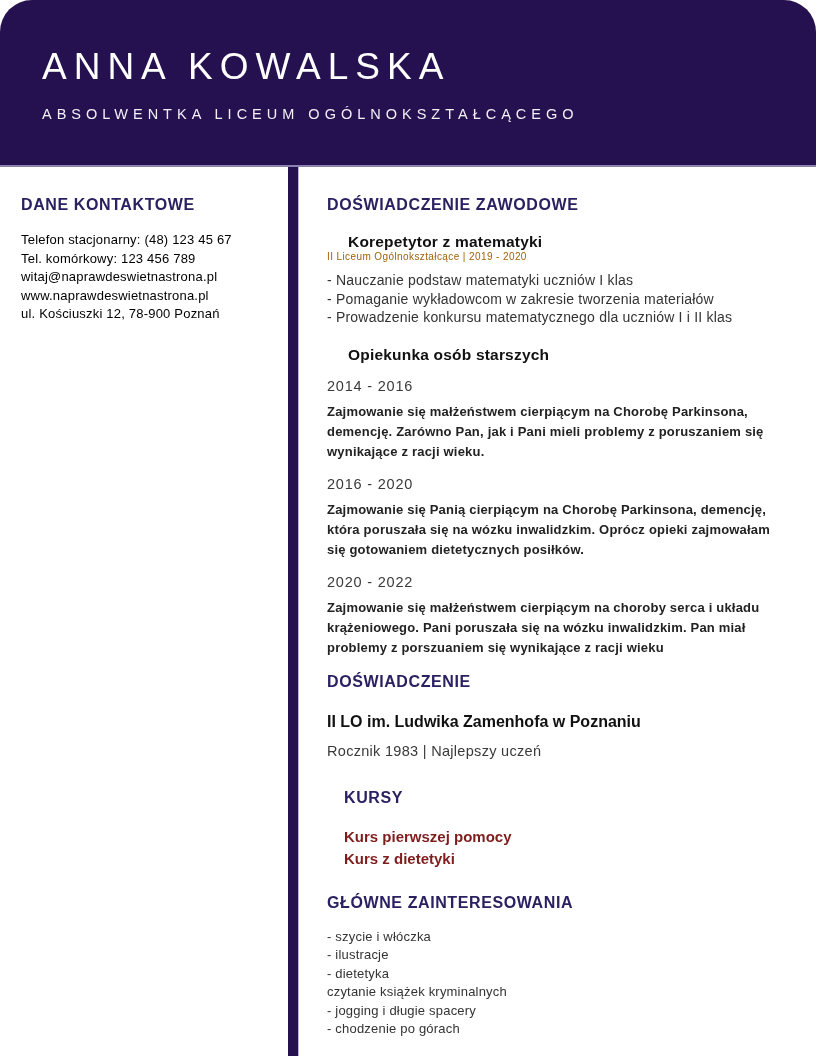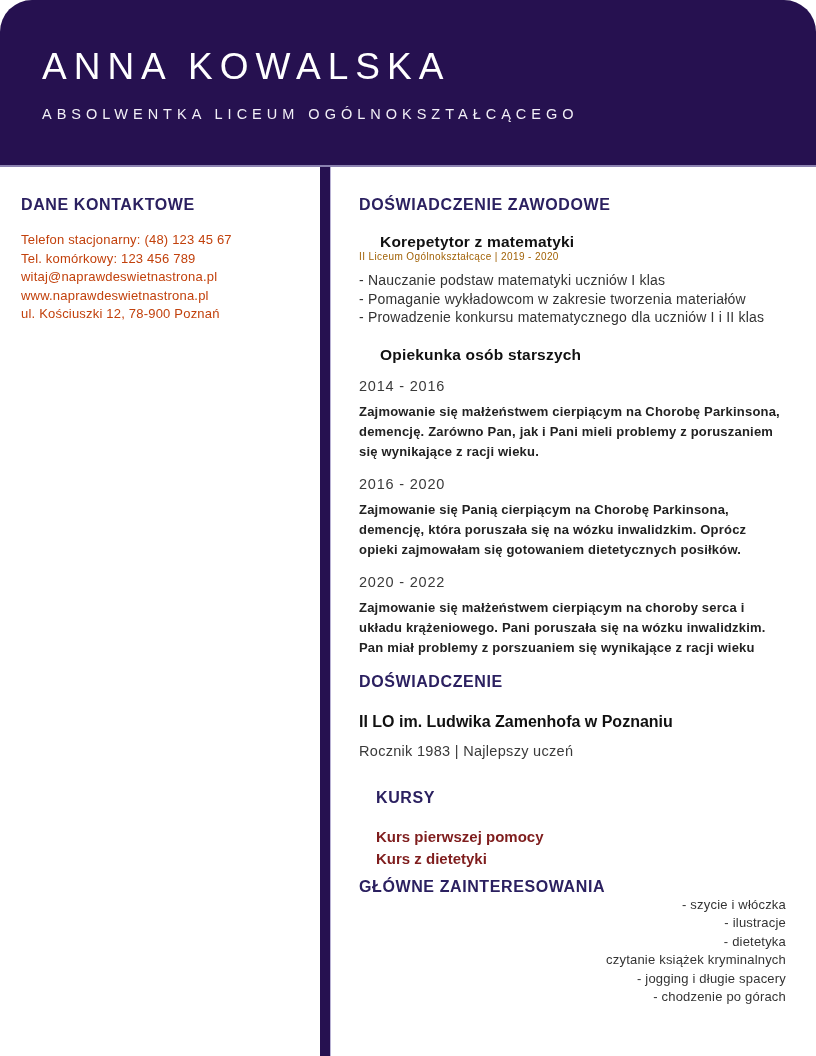--- a/index.html
+++ b/index.html
@@ -8,48 +8,48 @@
   .page { width:816px; height:1056px; overflow:hidden; display:flex; flex-direction:column;border-radius:32px; }
 
   
   .header { height:167px; background:#261150; border-bottom:2px solid #8b82b0;
             padding:46px 0 0 42px; flex:0 0 auto; }
   .name { color:#ffffff; font-size:37px; font-weight:500; letter-spacing:7px; }
   .subtitle { color:#f2f0f7; font-size:14.5px; font-weight:400; letter-spacing:5px; margin-top:18px; }
 
   
   .main { flex:1; display:flex; align-items:stretch; }
-  .left-col { width:320px; padding:29px 12px 0 21px; }
+  .left-col { width:288px; padding:29px 12px 0 21px; }
   .divider { width:11px; background:#261150; border-right:1px solid #b9b2d4; }
   .right-col { flex:1; padding:29px 30px 0 28px; }
 
   .section-heading { color:#2b2060; font-size:16px; font-weight:bold; letter-spacing:0.6px; }
 
   .contact-lines { margin-top:17px; }
-  .contact-line { font-size:13px; color:#c2410c; line-height:18.5px; letter-spacing:0.2px; }
+  .contact-line { font-size:13px; color:#000000; line-height:18.5px; letter-spacing:0.2px; }
 
   .job-title { font-size:15.5px; font-weight:bold; color:#111111; margin-top:19px; letter-spacing:0.2px;margin-left:21px; }
   .job-meta  { font-size:10px; color:#a16207; letter-spacing:0.4px; }
   .bullets   { margin-top:9px; }
   .bullet    { font-size:14px; color:#333333; line-height:18.5px; letter-spacing:0.2px; }
 
   .dates { font-size:14.5px; color:#3a3a3a; margin-top:14px; letter-spacing:0.8px; }
   .desc  { font-size:13px; font-weight:bold; color:#222222; line-height:20px;
            margin-top:8px; max-width:445px; letter-spacing:0.2px; }
 
   .edu-heading { margin-top:15px; }
   .school { font-size:16px; font-weight:bold; color:#111111; margin-top:22px; }
   .edu-meta { font-size:14.5px; color:#3a3a3a; margin-top:12px; letter-spacing:0.3px; }
 
   .courses-block { margin-top:30px; padding-left:17px; }
   .course-items { margin-top:19px; }
   .course-item { font-size:15px; font-weight:bold; color:#7f1d1d; line-height:22px; }
 
-  .interests-heading { margin-top:8px; }
-  .interest-items { margin-top:0;text-align:right; }
+  .interests-heading { margin-top:24px; }
+  .interest-items { margin-top:16px; }
   .interest-item { font-size:13px; color:#333333; line-height:18.5px; letter-spacing:0.2px; }
 </style>
 </head>
 <body>
 
 <div class="page">
 
   <div class="header">
     <div class="name">ANNA KOWALSKA</div>
     <div class="subtitle">ABSOLWENTKA LICEUM OGÓLNOKSZTAŁCĄCEGO</div>

